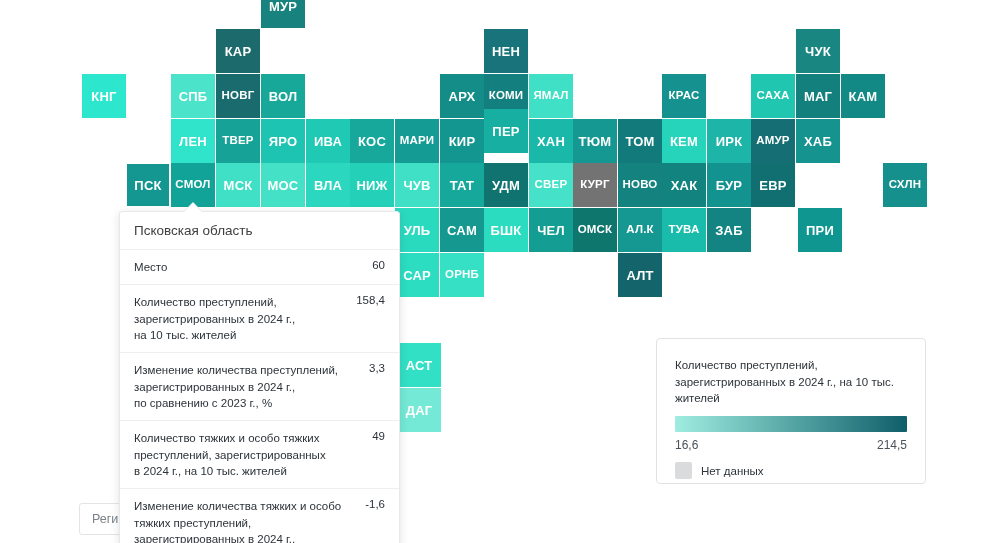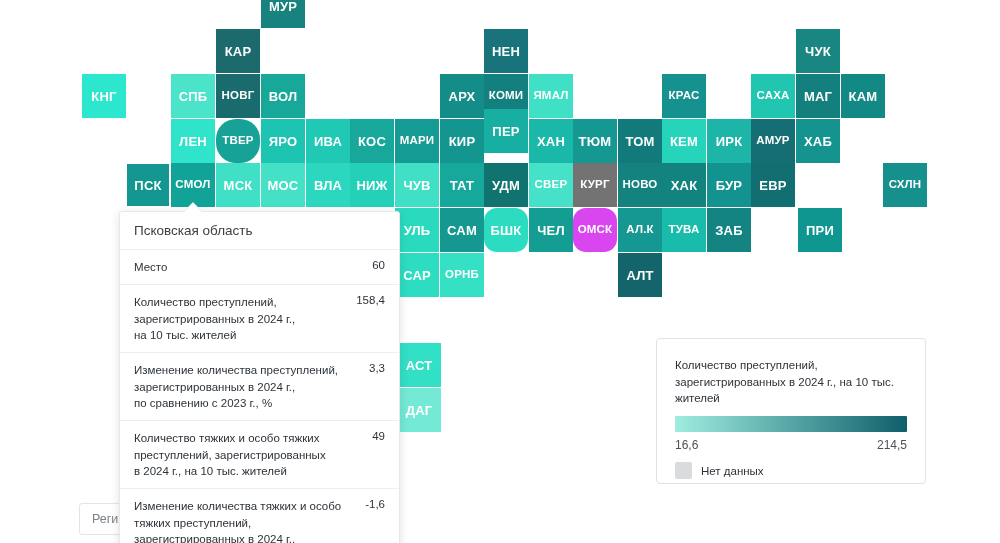--- a/index.html
+++ b/index.html
@@ -155,21 +155,21 @@
       <div class="tile" style="left: 216px; top: 74px; background: rgb(26, 107, 110); font-size: 11.5px;">НОВГ</div>
       <div class="tile" style="left: 261px; top: 74px; background: rgb(23, 168, 154);">ВОЛ</div>
       <div class="tile" style="left: 440px; top: 74px; background: rgb(20, 140, 136);">АРХ</div>
       <div class="tile" style="left: 484px; top: 74px; background: rgb(19, 128, 127); font-size: 11.5px;">КОМИ</div>
       <div class="tile" style="left: 529px; top: 74px; background: rgb(63, 224, 198); font-size: 11.5px;">ЯМАЛ</div>
       <div class="tile" style="left: 662px; top: 74px; background: rgb(21, 146, 144); font-size: 11.5px;">КРАС</div>
       <div class="tile" style="left: 751px; top: 74px; background: rgb(33, 198, 176); font-size: 11.5px;">САХА</div>
       <div class="tile" style="left: 796px; top: 74px; background: rgb(20, 128, 126);">МАГ</div>
       <div class="tile" style="left: 841px; top: 74px; background: rgb(18, 137, 132);">КАМ</div>
       <div class="tile" style="left: 171px; top: 119px; background: rgb(47, 228, 203);">ЛЕН</div>
-      <div class="tile" style="left: 216px; top: 119px; background: rgb(22, 162, 150); font-size: 11.5px; border-radius: 20px;">ТВЕР</div>
+      <div class="tile" style="left: 216px; top: 119px; background: rgb(22, 162, 150); font-size: 11.5px;">ТВЕР</div>
       <div class="tile" style="left: 261px; top: 119px; background: rgb(29, 196, 177);">ЯРО</div>
       <div class="tile" style="left: 306px; top: 119px; background: rgb(32, 201, 180);">ИВА</div>
       <div class="tile" style="left: 350px; top: 119px; background: rgb(23, 167, 155);">КОС</div>
       <div class="tile" style="left: 395px; top: 119px; background: rgb(20, 155, 148); font-size: 11.5px;">МАРИ</div>
       <div class="tile" style="left: 440px; top: 119px; background: rgb(19, 149, 144);">КИР</div>
       <div class="tile" style="left: 484px; top: 109px; background: rgb(24, 175, 163);">ПЕР</div>
       <div class="tile" style="left: 529px; top: 119px; background: rgb(26, 184, 168);">ХАН</div>
       <div class="tile" style="left: 573px; top: 119px; background: rgb(21, 151, 146);">ТЮМ</div>
       <div class="tile" style="left: 618px; top: 119px; background: rgb(19, 122, 124);">ТОМ</div>
       <div class="tile" style="left: 662px; top: 119px; background: rgb(38, 212, 188);">КЕМ</div>
@@ -187,23 +187,23 @@
       <div class="tile" style="left: 484px; top: 163px; background: rgb(17, 115, 111);">УДМ</div>
       <div class="tile" style="left: 529px; top: 163px; background: rgb(69, 225, 200); font-size: 11.5px;">СВЕР</div>
       <div class="tile" style="left: 573px; top: 163px; background: #737373; font-size: 11.5px;">КУРГ</div>
       <div class="tile" style="left: 618px; top: 163px; background: rgb(20, 131, 127); font-size: 11.5px;">НОВО</div>
       <div class="tile" style="left: 662px; top: 163px; background: rgb(18, 131, 127);">ХАК</div>
       <div class="tile" style="left: 707px; top: 163px; background: rgb(19, 147, 144);">БУР</div>
       <div class="tile" style="left: 751px; top: 163px; background: rgb(17, 110, 113);">ЕВР</div>
       <div class="tile" style="left: 883px; top: 163px; background: rgb(21, 144, 140); font-size: 11.5px;">СХЛН</div>
       <div class="tile" style="left: 395px; top: 208px; background: rgb(42, 218, 191);">УЛЬ</div>
       <div class="tile" style="left: 440px; top: 208px; background: rgb(20, 152, 143);">САМ</div>
-      <div class="tile" style="left: 484px; top: 208px; background: rgb(43, 220, 192); border-radius: 13px;">БШК</div>
+      <div class="tile" style="left: 484px; top: 208px; background: rgb(43, 220, 192);">БШК</div>
       <div class="tile" style="left: 529px; top: 208px; background: rgb(20, 158, 147);">ЧЕЛ</div>
-      <div class="tile" style="left: 573px; top: 208px; background: #d946ef; font-size: 11.5px; border-radius: 13px;">ОМСК</div>
+      <div class="tile" style="left: 573px; top: 208px; background: #0f766e; font-size: 11.5px;">ОМСК</div>
       <div class="tile" style="left: 618px; top: 208px; background: rgb(21, 151, 146); font-size: 11.5px;">АЛ.К</div>
       <div class="tile" style="left: 662px; top: 208px; background: rgb(25, 188, 170); font-size: 11.5px;">ТУВА</div>
       <div class="tile" style="left: 707px; top: 208px; background: rgb(19, 132, 129);">ЗАБ</div>
       <div class="tile" style="left: 798px; top: 208px; background: rgb(16, 150, 144);">ПРИ</div>
       <div class="tile" style="left: 395px; top: 253px; background: rgb(44, 221, 193);">САР</div>
       <div class="tile" style="left: 440px; top: 253px; background: rgb(53, 224, 197); font-size: 11.5px;">ОРНБ</div>
       <div class="tile" style="left: 618px; top: 253px; background: rgb(19, 101, 107);">АЛТ</div>
       <div class="tile" style="left: 397px; top: 343px; background: rgb(50, 224, 197);">АСТ</div>
       <div class="tile" style="left: 397px; top: 388px; background: rgb(116, 233, 214);">ДАГ</div>
     </div>

